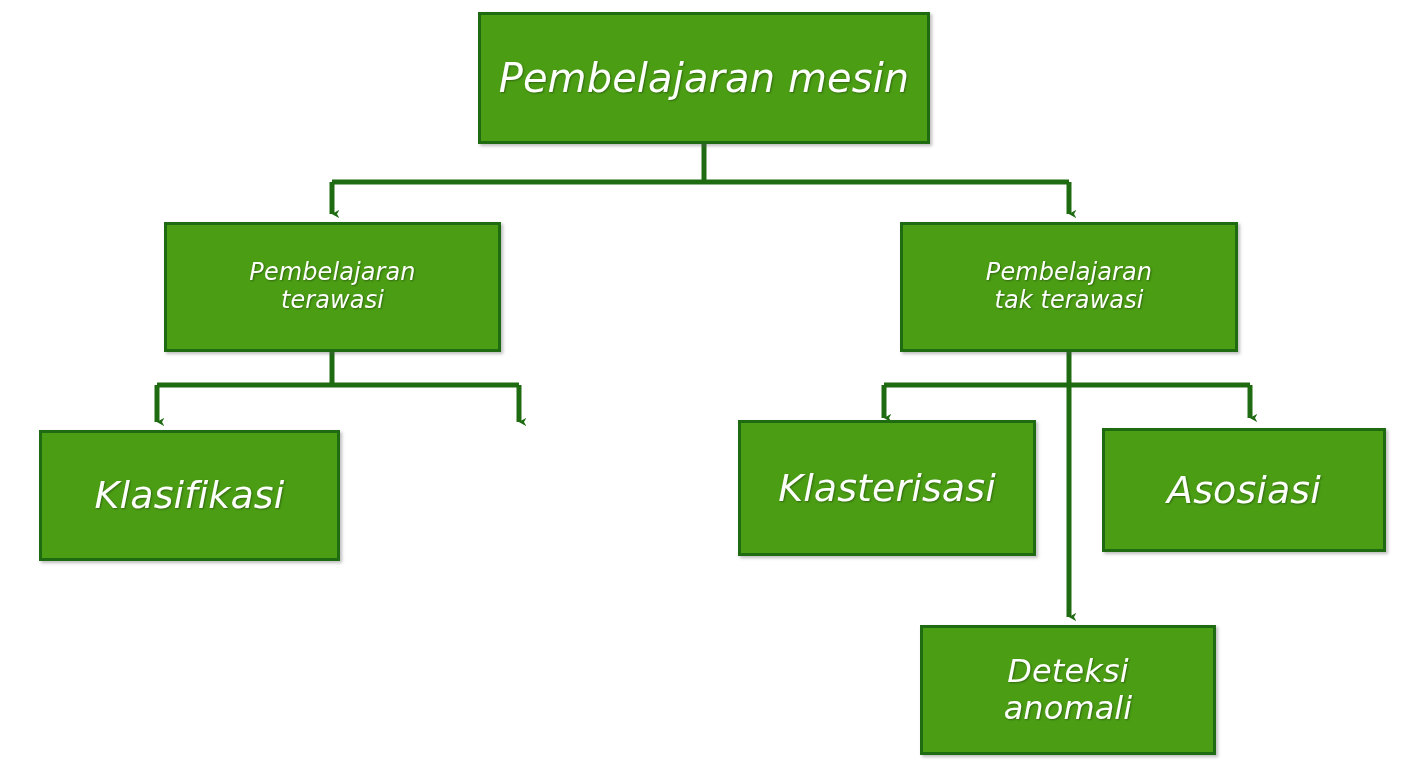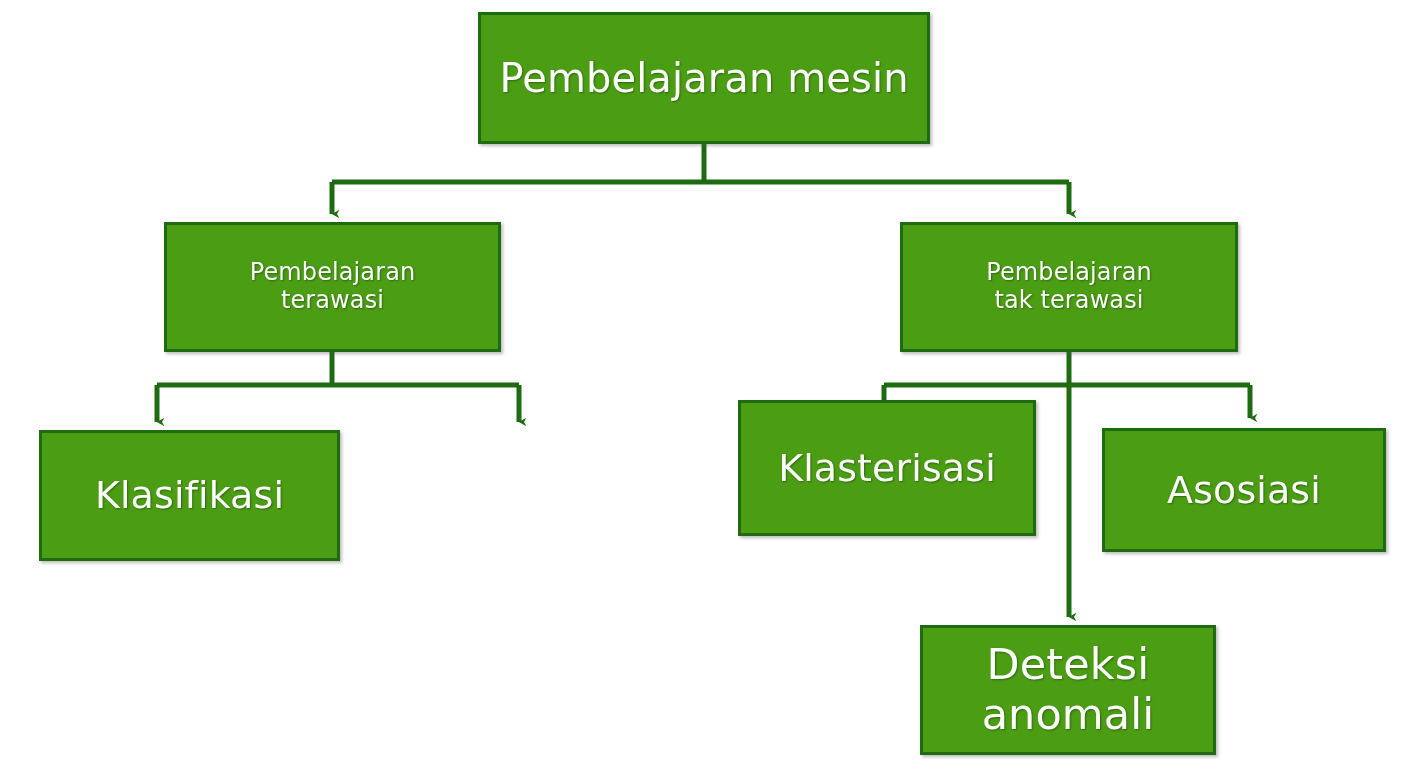--- a/index.html
+++ b/index.html
@@ -42,42 +42,43 @@
     box-shadow: 2px 2px 3px rgba(90, 90, 90, 0.40);
   }
   .node-label {
     color: #fdfffa;
     font-weight: 400;
     line-height: 1.16;
     letter-spacing: 0.1px;
     text-shadow: 1px 1px 2px rgba(30, 60, 15, 0.55);
     padding: 0 6px;
     white-space: pre-line;
+    font-style: italic;
   }
 
   
   #node-root          { left: 478px;  top: 12px;  width: 452px; height: 132px; }
   #node-root .node-label        { font-size: 40px; }
 
   #node-supervised    { left: 164px;  top: 222px; width: 337px; height: 130px; }
   #node-unsupervised  { left: 900px;  top: 222px; width: 338px; height: 130px; }
   #node-supervised .node-label,
   #node-unsupervised .node-label { font-size: 24px; }
 
   #node-classification{ left: 8px;    top: 430px; width: 301px; height: 131px; margin-left: 31px; }
   #node-regression    { left: 374px;  top: 430px; width: 297px; height: 131px; }
-  #node-clustering    { left: 738px;  top: 400px; width: 298px; height: 136px; }
+  #node-clustering    { left: 738px;  top: 420px; width: 298px; height: 136px; }
   #node-association   { left: 1102px; top: 428px; width: 284px; height: 124px; }
   #node-classification .node-label,
   #node-regression .node-label,
   #node-clustering .node-label,
   #node-association .node-label  { font-size: 38px; }
 
   #node-anomaly       { left: 920px;  top: 625px; width: 296px; height: 130px; }
-  #node-anomaly .node-label      { font-size: 43px; text-align: center; }
+  #node-anomaly .node-label      { font-size: 32px; text-align: center; }
 </style>
 </head>
 <body>
 
 <div id="diagram-root">
 
   <svg id="connectors" viewBox="0 0 1408 768" xmlns="http://www.w3.org/2000/svg">
     <defs>
       <marker id="arrowhead" markerWidth="9" markerHeight="8" refX="4.2" refY="7.4" orient="auto" markerUnits="userSpaceOnUse">
         <path d="M 0 0 L 4.2 7.6 L 8.4 0 L 4.2 2.4 Z" fill="#1f6b12"></path>

